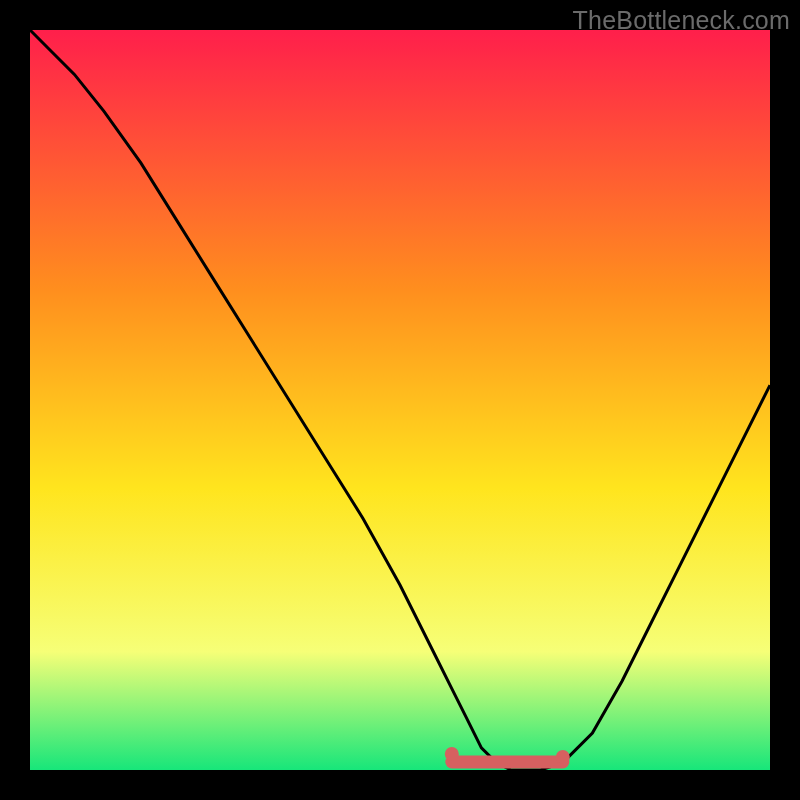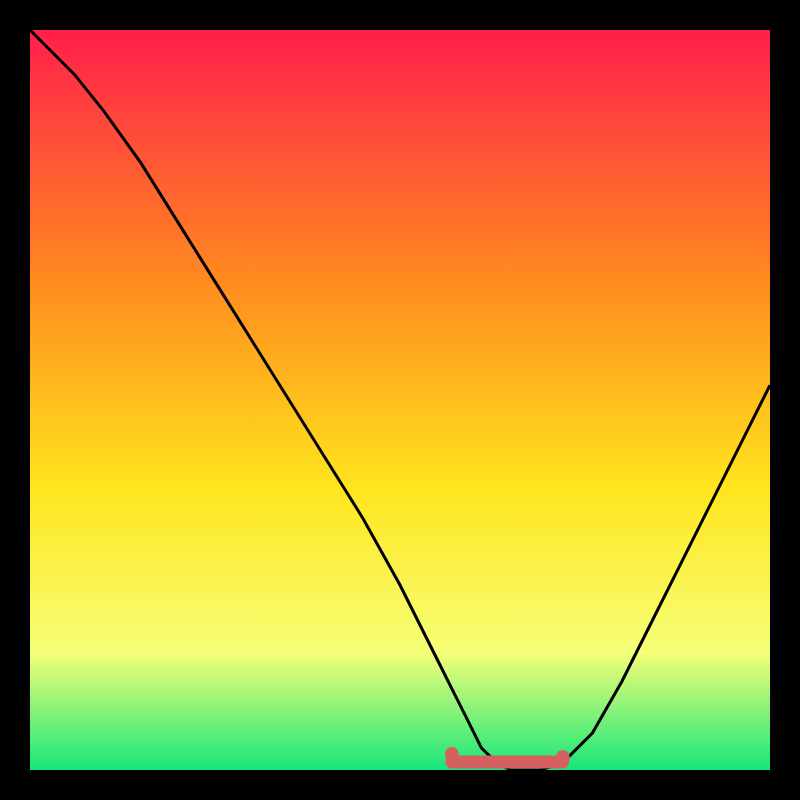--- a/index.html
+++ b/index.html
@@ -33,20 +33,21 @@
     top: 30px;
     width: 740px;
     height: 740px;
   }
 </style>
 </head>
 <body>
 
 <div class="frame">
 
+  <div class="watermark">TheBottleneck.com</div>
 
   <svg class="plot-area" viewBox="0 0 740 740" preserveAspectRatio="none">
     <defs>
       <linearGradient id="heat" x1="0" y1="0" x2="0" y2="1">
         <stop offset="0" stop-color="#ff1f4b"></stop>
         <stop offset="0.35" stop-color="#ff8e1e"></stop>
         <stop offset="0.62" stop-color="#ffe51e"></stop>
         <stop offset="0.84" stop-color="#f6ff77"></stop>
         <stop offset="1" stop-color="#17e67a"></stop>
       </linearGradient>

